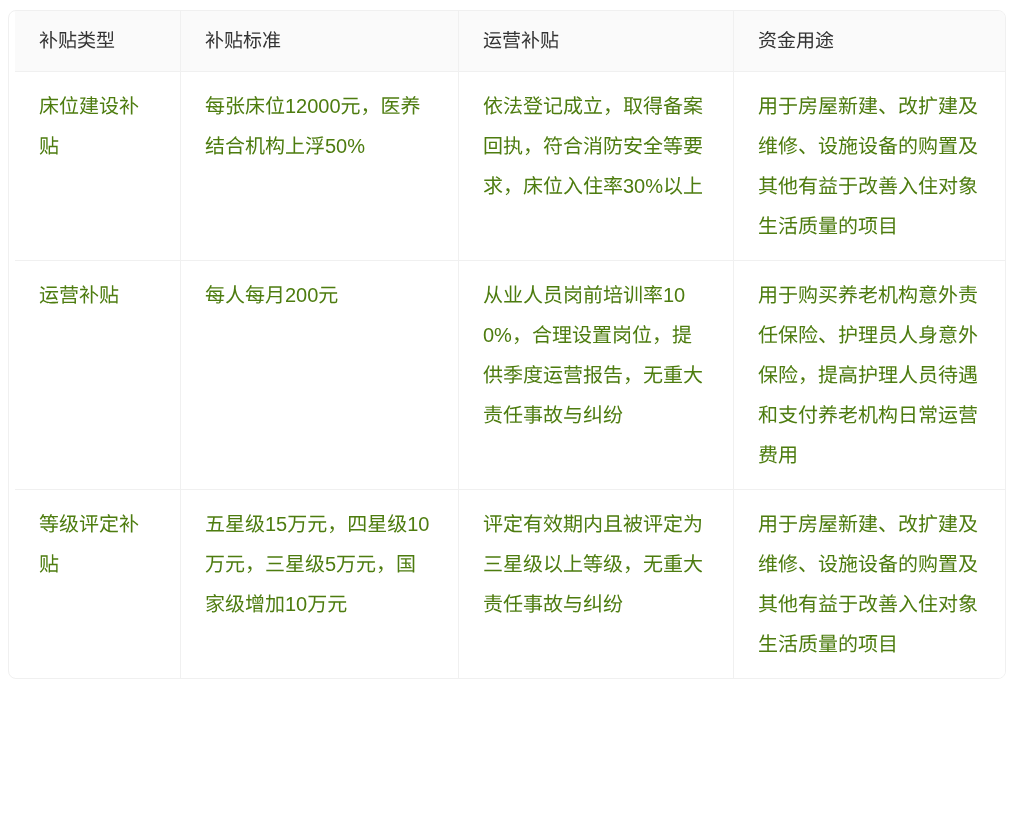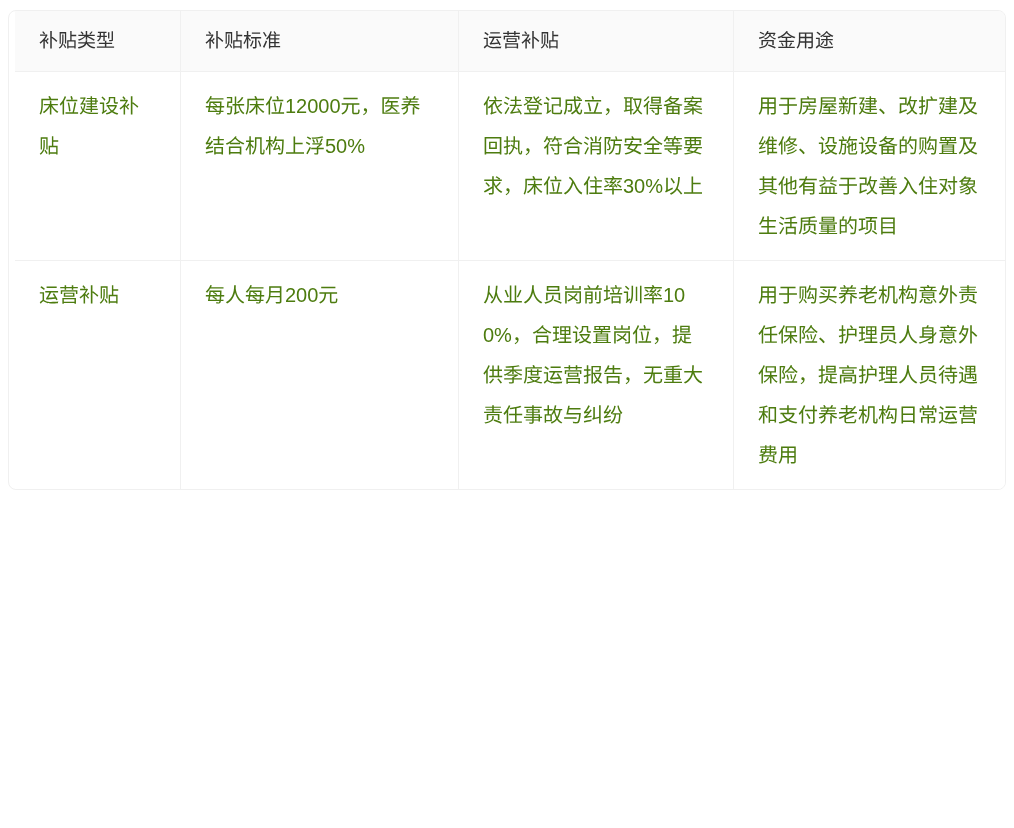--- a/index.html
+++ b/index.html
@@ -79,15 +79,21 @@
         <td>每张床位12000元，医养结合机构上浮50%</td>
         <td>依法登记成立，取得备案回执，符合消防安全等要求，床位入住率30%以上</td>
         <td>用于房屋新建、改扩建及维修、设施设备的购置及其他有益于改善入住对象生活质量的项目</td>
       </tr>
       <tr>
         <td>运营补贴</td>
         <td>每人每月200元</td>
         <td>从业人员岗前培训率100%，合理设置岗位，提供季度运营报告，无重大责任事故与纠纷</td>
         <td>用于购买养老机构意外责任保险、护理员人身意外保险，提高护理人员待遇和支付养老机构日常运营费用</td>
       </tr>
+      <tr>
+        <td>等级评定补贴</td>
+        <td>五星级15万元，四星级10万元，三星级5万元，国家级增加10万元</td>
+        <td>评定有效期内且被评定为三星级以上等级，无重大责任事故与纠纷</td>
+        <td>用于房屋新建、改扩建及维修、设施设备的购置及其他有益于改善入住对象生活质量的项目</td>
+      </tr>
     </tbody>
   </table>
 </div>
 
 </body></html>

